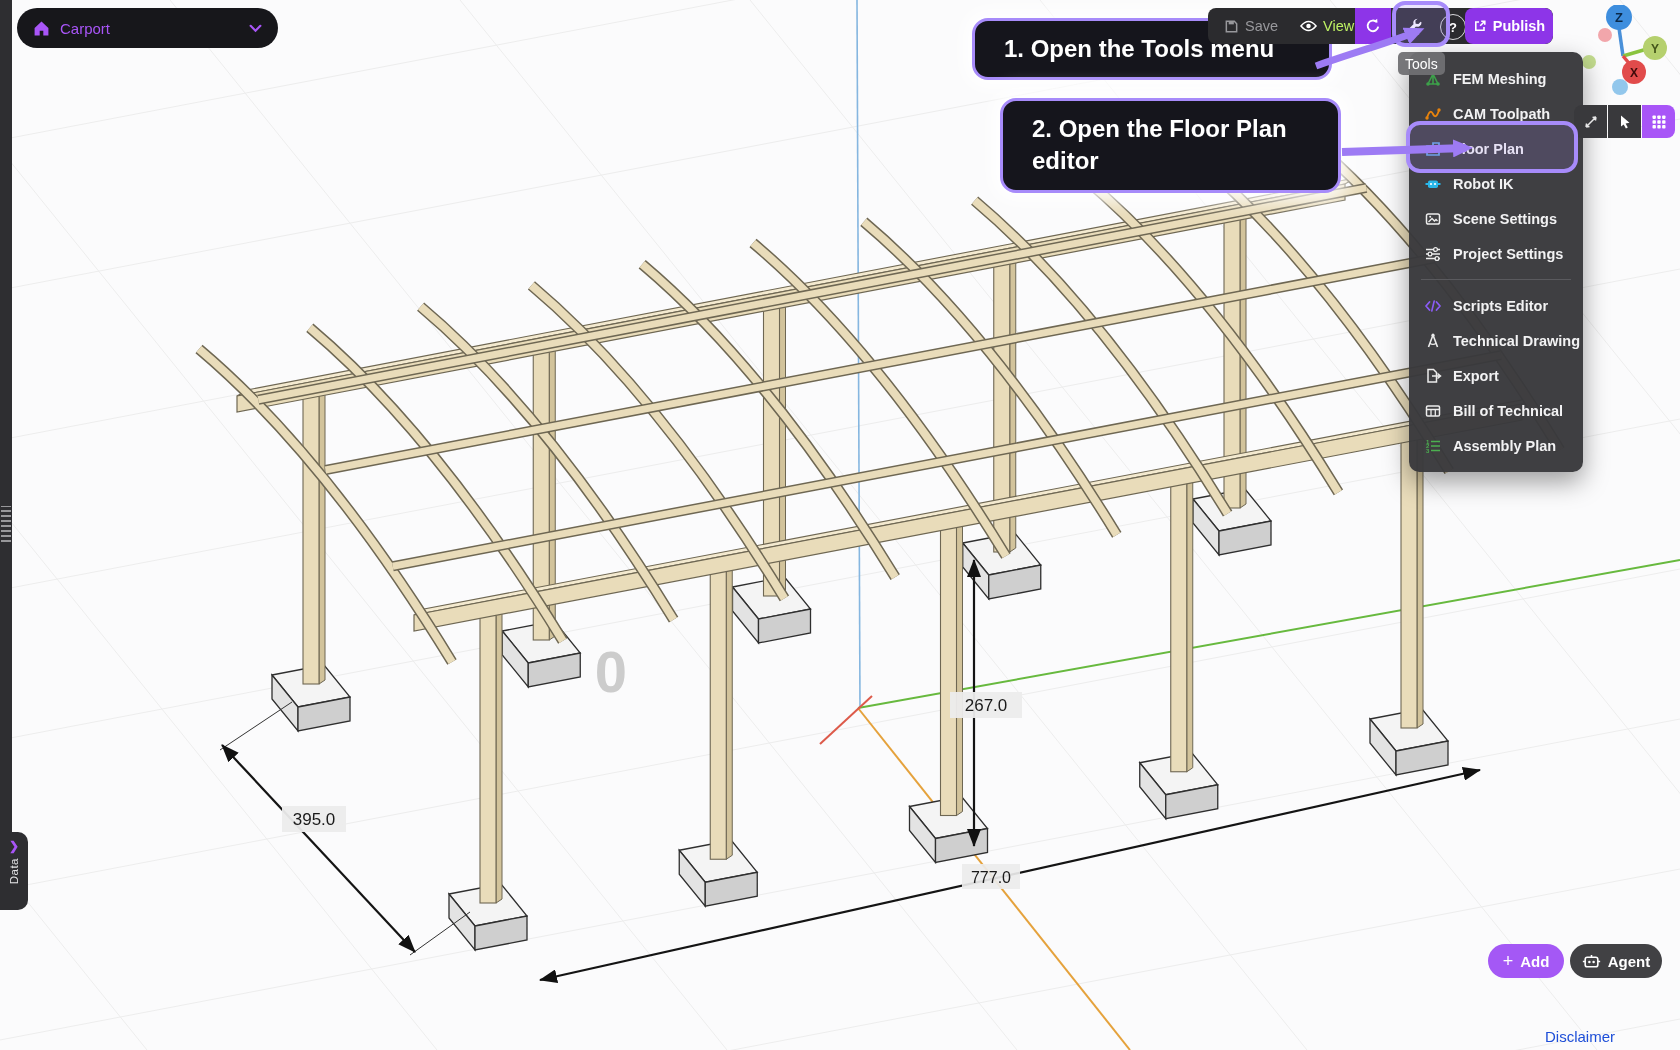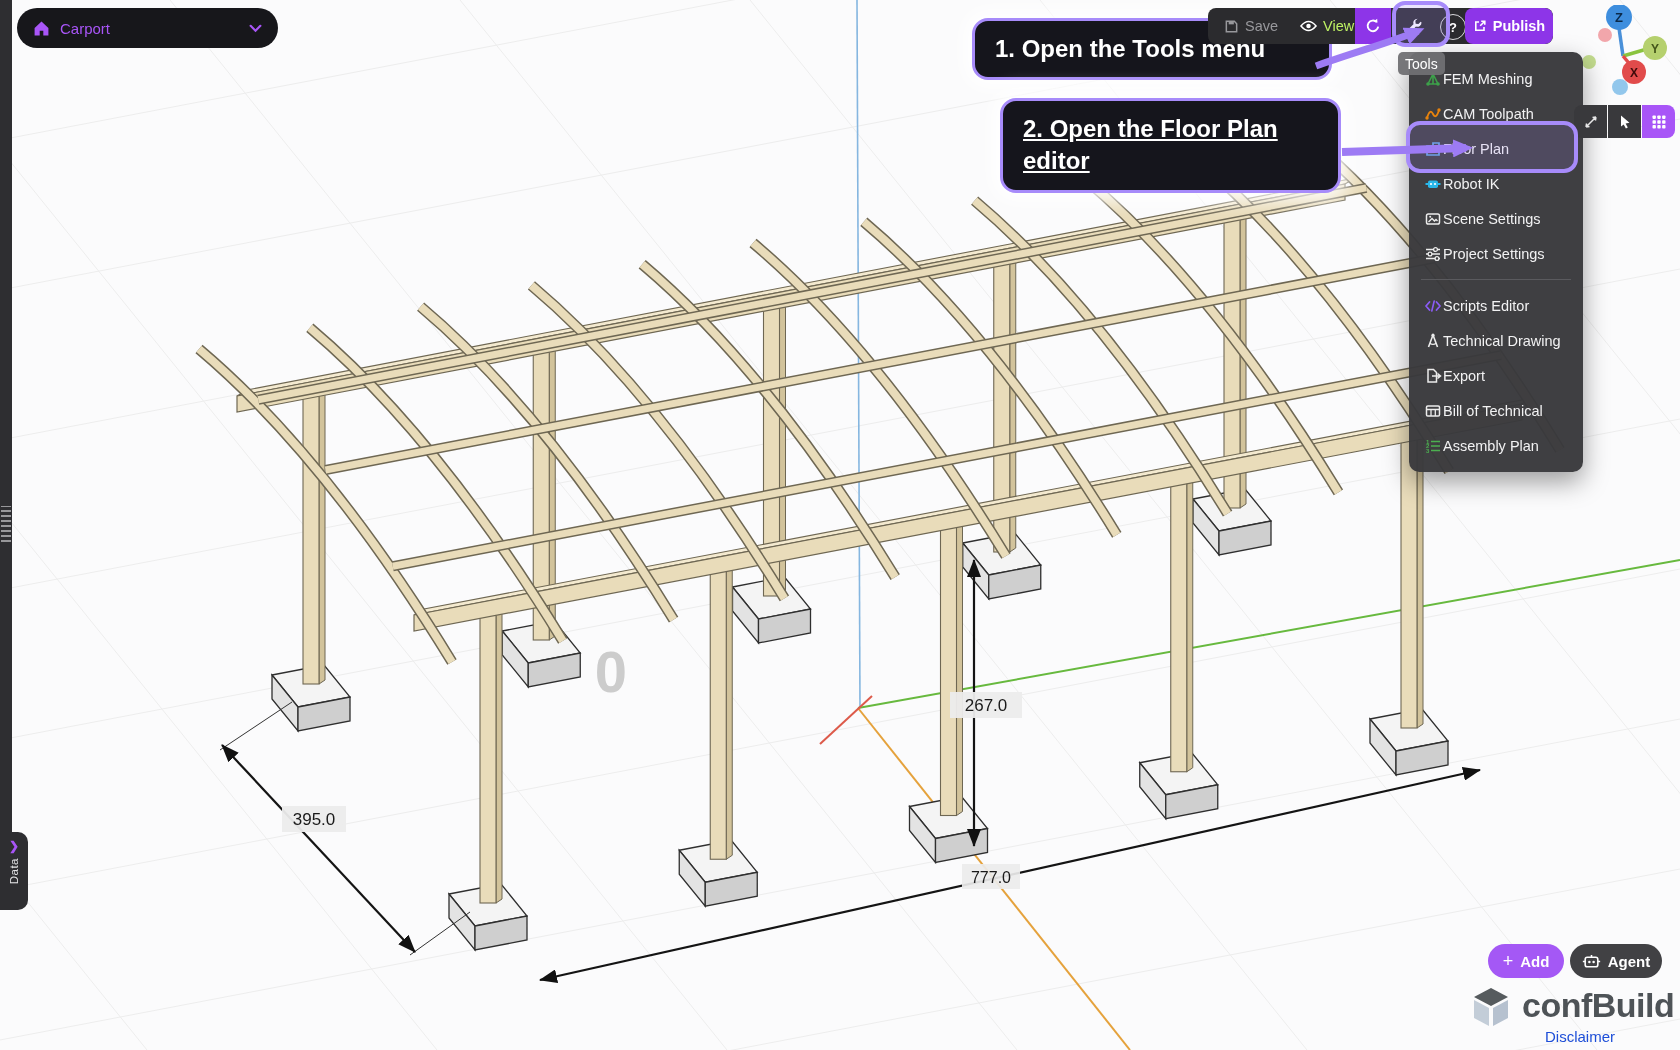--- a/index.html
+++ b/index.html
@@ -37,41 +37,41 @@
   #tb-help{left:232px;width:24px;height:24px;top:6px;border:1.5px solid #d9d9dc;border-radius:50%;
            color:#fff;font-size:13px;font-weight:700;justify-content:center;cursor:pointer;}
   #tb-publish{left:257px;width:88px;justify-content:center;background:#8d35e8;color:#fff;
               font-weight:700;border-radius:8px;cursor:pointer;}
 
   
   #tools-menu{position:absolute;left:1409px;top:52px;width:174px;background:#39393cf7;border-radius:10px;
               z-index:30;padding:9px 0;box-shadow:0 10px 26px rgba(0,0,0,.38);box-sizing:border-box;}
   .menu-item{height:35px;display:flex;align-items:center;padding:0 12px 0 14px;cursor:pointer;}
   .mi-icon{width:20px;height:20px;display:flex;align-items:center;justify-content:center;flex:0 0 20px;}
-  .mi-label{color:#f2f2f3;font-size:14.5px;white-space:nowrap;}
+  .mi-label{color:#f2f2f3;font-size:14.5px;margin-left:10px;white-space:nowrap;font-weight:bold;}
   .menu-divider{height:1px;background:#5a5a5e;margin:8px 12px;}
   #tools-badge{position:absolute;left:1398px;top:52px;min-width:46px;height:23px;background:rgba(112,112,115,.95);
                border-radius:5px;color:#fff;font-size:14px;display:flex;align-items:center;justify-content:center;
                padding:0 7px;z-index:36;box-sizing:border-box;}
 
   
   #view-toolbar{position:absolute;left:1574px;top:105px;height:33px;display:flex;gap:1px;z-index:35;}
   .vt-btn{width:33px;height:33px;background:#39393c;display:flex;align-items:center;justify-content:center;cursor:pointer;}
   .vt-btn:first-child{border-radius:8px 0 0 8px;}
   .vt-btn.active{background:#a855f7;border-radius:0 8px 8px 0;}
 
   
   #gizmo{position:absolute;left:1575px;top:5px;z-index:20;cursor:pointer;}
 
   
   .callout{position:absolute;background:#15151c;border:3px solid #a78bfa;border-radius:16px;color:#fff;
            font-weight:700;font-size:24px;line-height:32px;z-index:40;box-sizing:border-box;
-           padding:12px 20px;box-shadow:0 0 18px 8px rgba(255,255,255,.9);}
+           padding:12px 29px;box-shadow:0 0 18px 8px rgba(255,255,255,.9);}
   #callout-1{left:972px;top:18px;width:360px;height:62px;display:flex;align-items:center;}
-  #callout-2{left:1000px;top:98px;width:341px;height:95px;text-decoration:underline;}
+  #callout-2{left:1000px;top:98px;width:341px;height:95px;}
 
   
   #ring-tools{position:absolute;left:1392px;top:1px;width:58px;height:46px;border:4px solid #a78bfa;
               border-radius:13px;background:rgba(167,139,250,.20);z-index:54;box-sizing:border-box;}
   #ring-floorplan{position:absolute;left:1406px;top:121px;width:172px;height:52px;border:4px solid #a78bfa;
               border-radius:14px;background:rgba(167,139,250,.16);z-index:54;box-sizing:border-box;}
   #overlay-arrows{position:absolute;left:0;top:0;z-index:56;pointer-events:none;}
 
   
   .fab{position:absolute;top:944px;height:34px;border-radius:17px;display:flex;align-items:center;
@@ -495,25 +495,15 @@
       <svg width="19" height="15" viewBox="0 0 18 14">
           <rect x="3" y="3" width="12" height="9" rx="2" fill="none" stroke="#fff" stroke-width="1.5"></rect>
           <circle cx="7" cy="7.5" r="1.2" fill="#fff"></circle>
           <circle cx="11" cy="7.5" r="1.2" fill="#fff"></circle>
           <path d="M0.8 7 H3 M15 7 H17.2 M9 0.8 V3" stroke="#fff" stroke-width="1.5"></path>
         </svg>
     </span>
     <span>Agent</span>
   </div>
 
-  <div id="brand">
-    <span style="display:flex;">
-      <svg width="46" height="42" viewBox="0 0 46 42">
-        <path d="M23 2 L40 11 L23 20 L6 11 Z" fill="#565b5e"></path>
-        <path d="M6 14 L21 22 V40 L6 32 Z" fill="#c3cdd8"></path>
-        <path d="M40 14 L25 22 V40 L40 32 Z" fill="#b6c1cf"></path>
-      </svg>
-    </span>
-    <span id="brand-name">confBuild</span>
-  </div>
   <div id="brand-disclaimer">Disclaimer</div>
 
 </div>
 
 </body></html>

